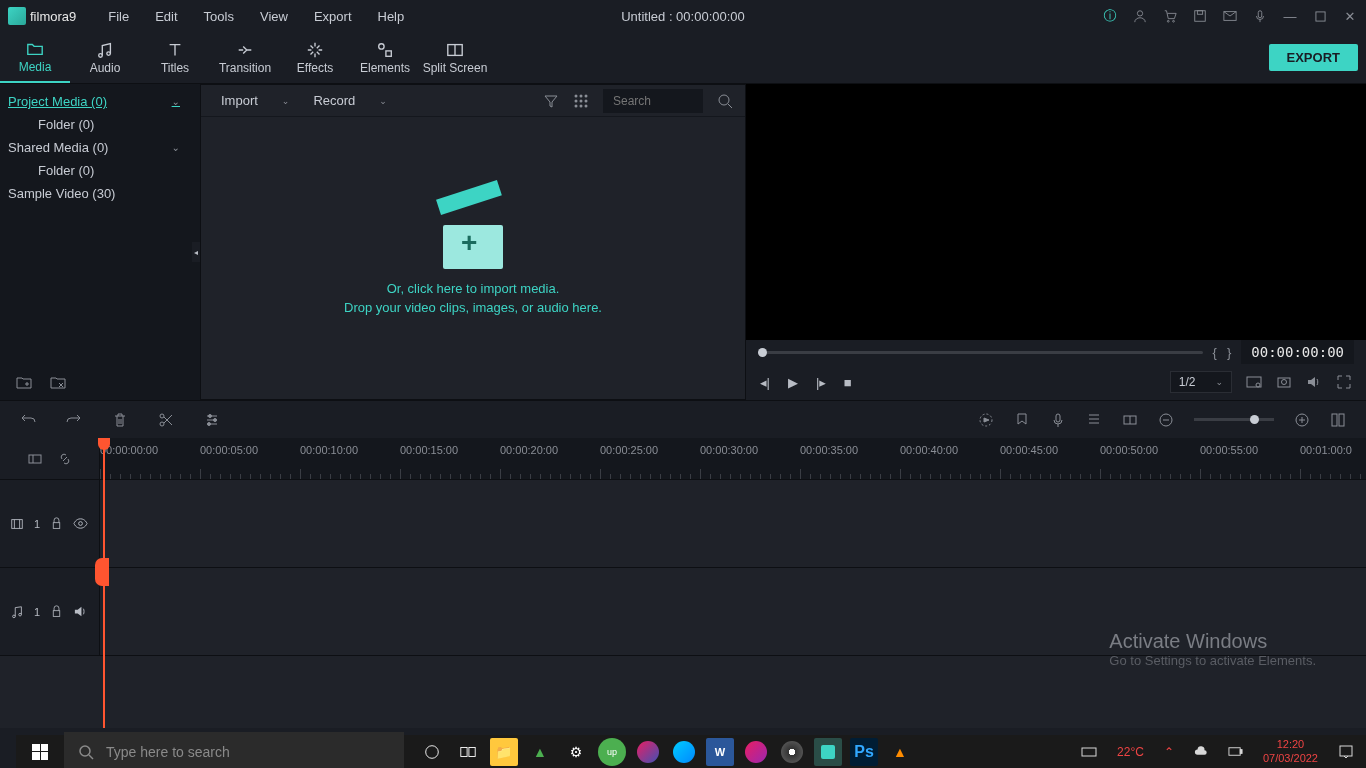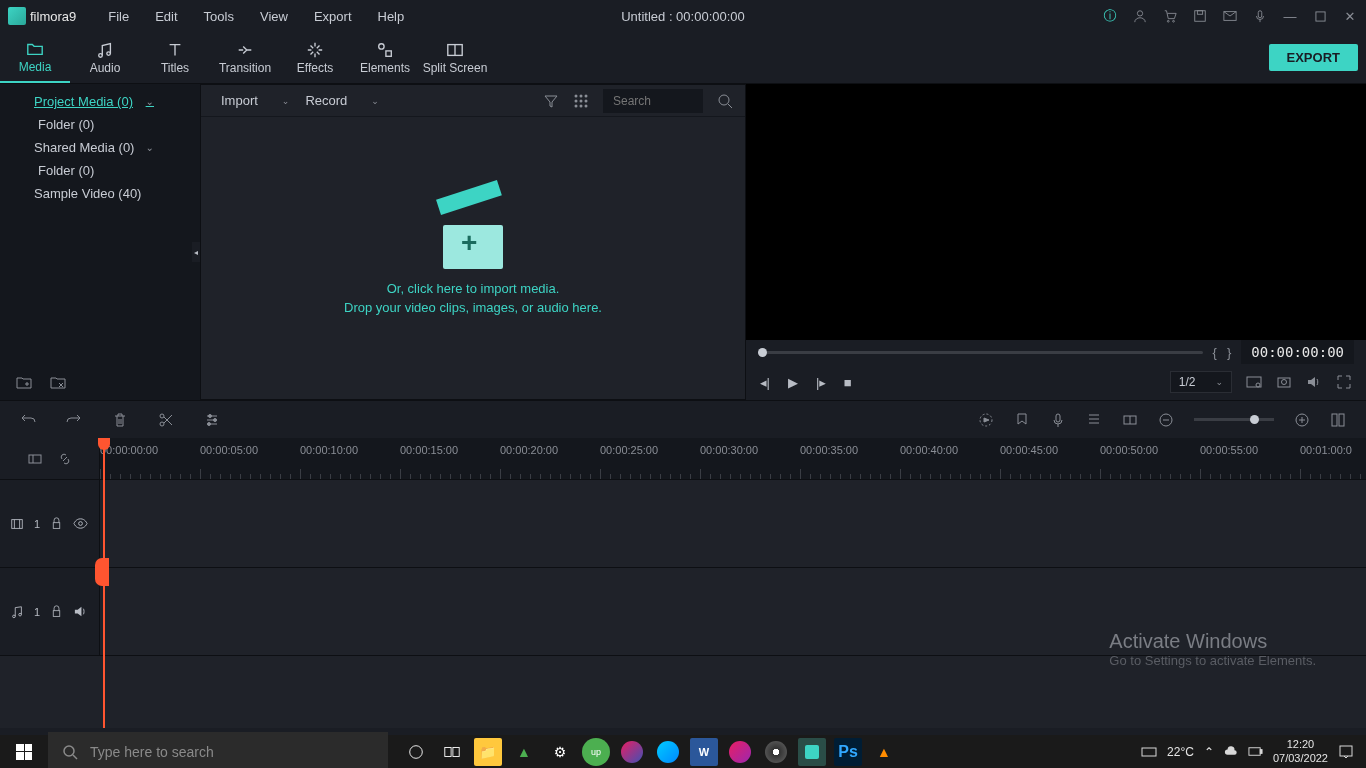--- a/index.html
+++ b/index.html
@@ -15,28 +15,28 @@
 .title-icon{width:16px;height:16px;display:flex;align-items:center;justify-content:center;cursor:pointer;color:#8a8e96}
 .title-icon.green{color:#3dd4c4}
 .toolbar{height:52px;background:#1a1d24;display:flex;border-bottom:1px solid #0d0f13}
 .tool-tab{width:70px;display:flex;flex-direction:column;align-items:center;justify-content:center;gap:2px;cursor:pointer;font-size:12px;color:#c8ccd4}
 .tool-tab.active{color:#3dd4c4;border-bottom:2px solid #3dd4c4}
 .tool-tab-icon{width:18px;height:18px}
 .export-btn{margin-left:auto;margin-right:8px;align-self:center;background:#3dd4c4;color:#1a1d24;padding:6px 18px;font-weight:600;font-size:13px;border:none;cursor:pointer;border-radius:2px}
 .main-area{display:flex;height:316px}
 .media-panel{width:200px;background:#14171d;display:flex;flex-direction:column;position:relative}
 .media-tree{padding:6px 0;font-size:13px}
-.tree-item{padding:4px 34px;cursor:pointer;color:#c8ccd4;display:flex;align-items:center}
+.tree-item{padding:4px 8px;cursor:pointer;color:#c8ccd4;display:flex;align-items:center}
 .tree-item.active{color:#3dd4c4;text-decoration:underline}
 .tree-item.indent{padding-left:38px}
 .tree-chevron{margin-left:auto;margin-right:12px;font-size:10px;color:#8a8e96}
 .panel-footer{margin-top:auto;padding:10px 16px;display:flex;gap:18px}
 .panel-collapse{position:absolute;right:0;top:50%;width:8px;height:20px;background:#1a1d24;font-size:8px;display:flex;align-items:center;justify-content:center;cursor:pointer}
 .browser-panel{flex:1;background:#1f2229;border:1px solid #0d0f13;display:flex;flex-direction:column}
-.browser-header{height:32px;display:flex;align-items:center;padding:0 12px;gap:0;font-size:13px;border-bottom:1px solid #14171d}
+.browser-header{height:32px;display:flex;align-items:center;padding:0 12px;gap:8px;font-size:13px;border-bottom:1px solid #14171d}
 .dropdown-btn{display:flex;align-items:center;gap:24px;padding:4px 8px;cursor:pointer;color:#c8ccd4}
 .chev{font-size:9px;color:#8a8e96}
 .browser-tools{margin-left:auto;display:flex;gap:14px;align-items:center}
 .search-box{background:#14171d;border:none;padding:5px 10px;color:#c8ccd4;font-size:12px;width:100px;outline:none}
 .browser-body{flex:1;display:flex;flex-direction:column;align-items:center;justify-content:center;gap:10px}
 .clapper{width:80px;height:70px;position:relative}
 .clap-top{position:absolute;top:0;left:8px;width:64px;height:16px;background:#3dd4c4;transform:rotate(-18deg);transform-origin:left bottom}
 .clap-body{position:absolute;bottom:0;left:10px;width:60px;height:44px;background:#9ce8df;border-radius:2px}
 .clap-plus{position:absolute;bottom:12px;left:28px;width:24px;height:24px;color:#1a6b5e;font-size:28px;font-weight:bold;line-height:20px}
 .drop-text{color:#3dd4c4;font-size:13px;text-align:center;line-height:1.5}
@@ -63,28 +63,28 @@
 .playhead{position:absolute;left:103px;top:0;bottom:0;width:2px;background:#ff5530;z-index:5}
 .playhead-head{position:absolute;top:0;left:-5px;width:12px;height:12px;background:#ff5530;border-radius:0 0 6px 6px}
 .playhead-grip{position:absolute;top:120px;left:-8px;width:14px;height:28px;background:#ff5530;border-radius:7px 0 0 7px}
 .track-row{height:88px;display:flex;border-bottom:1px solid #0d0f13}
 .track-row.audio{height:88px}
 .track-lane{flex:1;background:#1f2229}
 .track-hdr{width:100px;background:#1a1d24;display:flex;align-items:center;gap:10px;padding-left:10px;font-size:11px;color:#b8bcc4;border-right:1px solid #0d0f13}
 .watermark{position:absolute;right:50px;bottom:60px;color:#5a5d64;text-align:left}
 .watermark-title{font-size:20px;color:#7a7d84}
 .watermark-sub{font-size:13px}
-.taskbar{position:absolute;bottom:0;left:0;right:0;height:33px;background:#1a1a1a;display:flex;align-items:center}
+.taskbar{position:absolute;bottom:0;left:16px;right:0;height:33px;background:#1a1a1a;display:flex;align-items:center}
 .start-btn{width:48px;height:40px;display:flex;align-items:center;justify-content:center;cursor:pointer}
 .win-logo{width:16px;height:16px;display:grid;grid-template-columns:1fr 1fr;grid-template-rows:1fr 1fr;gap:1px}
 .win-logo div{background:#fff}
 .search-bar{width:340px;height:40px;background:#2b2b2b;display:flex;align-items:center;padding:0 14px;gap:12px;color:#8a8a8a;font-size:14px}
 .task-icons{display:flex;gap:8px;margin-left:14px;align-items:center}
 .task-icon{width:28px;height:28px;border-radius:2px;display:flex;align-items:center;justify-content:center;cursor:pointer;font-size:14px}
-.tray{margin-left:auto;display:flex;align-items:center;gap:10px;padding-right:12px;color:#e5e5e5;font-size:12px}
+.tray{margin-left:auto;display:flex;align-items:center;gap:20px;padding-right:12px;color:#ef4444;font-size:12px}
 .tray-time{text-align:center;line-height:1.2;font-size:11px}
 svg{display:block}
 .ic{width:16px;height:16px;cursor:pointer;color:#8a8e96}
 </style>
 </head>
 <body>
 
 <div class="titlebar">
   <div class="logo">
     <div class="logo-icon"></div>
@@ -199,21 +199,21 @@
       <div class="tree-item active">
           <span>Project Media (0)</span>
           <span class="tree-chevron">⌄</span>
         </div>
       <div class="tree-item indent">Folder (0)</div>
       <div class="tree-item">
           <span>Shared Media (0)</span>
           <span class="tree-chevron">⌄</span>
         </div>
       <div class="tree-item indent">Folder (0)</div>
-      <div class="tree-item">Sample Video (40)</div>
+      <div class="tree-item">Sample Video (30)</div>
     </div>
     <div class="panel-collapse">◂</div>
     <div class="panel-footer">
       <svg class="ic" viewBox="0 0 16 16" fill="none" stroke="currentColor">
           <path d="M1 4h5l1 1h8v9H1z"></path>
           <path d="M11 8v4M9 10h4"></path>
         </svg>
       <svg class="ic" viewBox="0 0 16 16" fill="none" stroke="currentColor">
           <path d="M1 4h5l1 1h8v9H1z"></path>
           <path d="M9 9l4 4M13 9l-4 4"></path>

